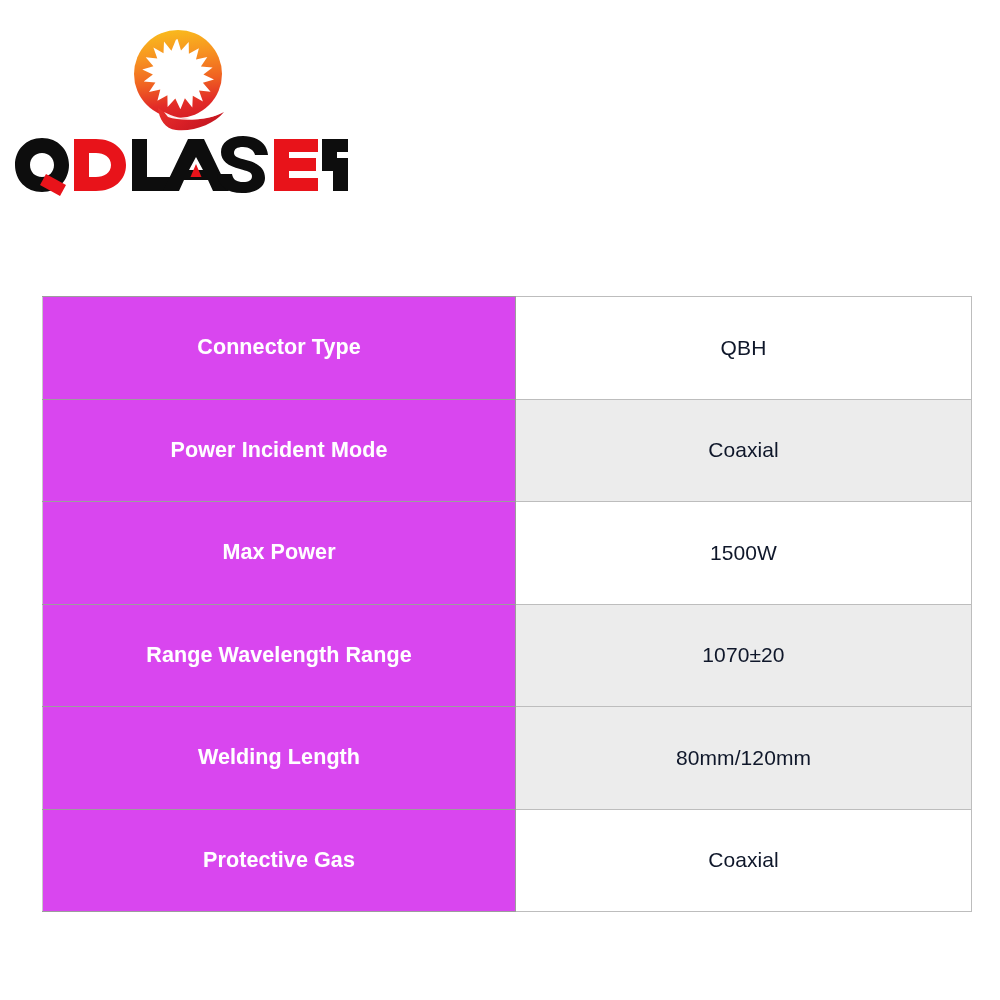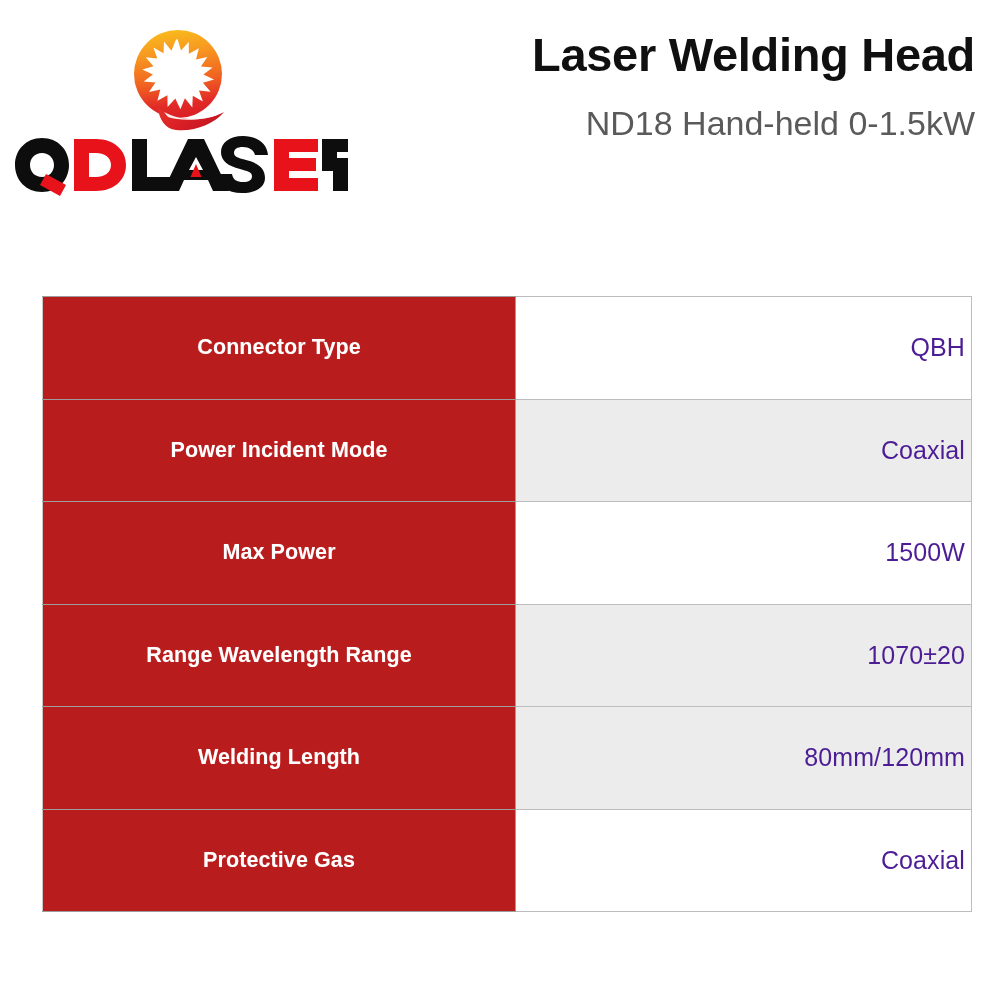--- a/index.html
+++ b/index.html
@@ -95,39 +95,38 @@
 
   .spec-table td {
     padding: 0 6px;
     vertical-align: middle;
     text-align: center;
     border: 1px solid #b9b9b9;
   }
 
   .spec-table td.k {
     width: 473px;
-    background: #b91c1c;
+    background: #d946ef;
     color: #ffffff;
     font-weight: bold;
     font-size: 21.5px;
     letter-spacing: 0.1px;
     border-color: #9d9d9d;
     border-left-color: #c9c9c9;
     text-shadow: 0 0 1px rgba(255,255,255,0.25);
   }
 
   .spec-table td.v {
     width: 456px;
-    color: #4c1d95;
+    color: #0f172a;
     font-weight: normal;
-    font-size: 25px;
+    font-size: 21px;
     letter-spacing: 0.1px;
     background: #ffffff;
     border-color: #bdbdbd;
-    text-align: right;
   }
 
   .spec-table tr.alt td.v { background: #ececec; }
 
   
   .wordmark-svg { display: block; width: 340px; height: 62px; }
   .logo-svg { display: block; width: 116px; height: 112px; }
 </style>
 </head>
 <body>
@@ -210,24 +209,20 @@
             <path d="M266 5 L310 5 L310 18 L281 18 L281 24 L308 24 L308 37 L281 37
                      L281 44 L310 44 L310 57 L266 57 Z" fill="#e8131a"></path>
 
             <path d="M314 5 L340 5 L340 18 L329 18 L329 24 L340 24 L340 57 L325 57
                      L325 37 L314 37 Z" fill="#0d0d0d"></path>
           </g>
         </svg>
       </div>
     </div>
 
-    <div class="title-block">
-      <div class="product-title">Laser Welding Head</div>
-      <div class="product-subtitle">ND18 Hand-held 0-1.5kW</div>
-    </div>
   </div>
 
   <table class="spec-table">
     <tbody>
         <tr>
           <td class="k">Connector Type</td>
           <td class="v">QBH</td>
         </tr>
         <tr class="alt">
           <td class="k">Power Incident Mode</td>

